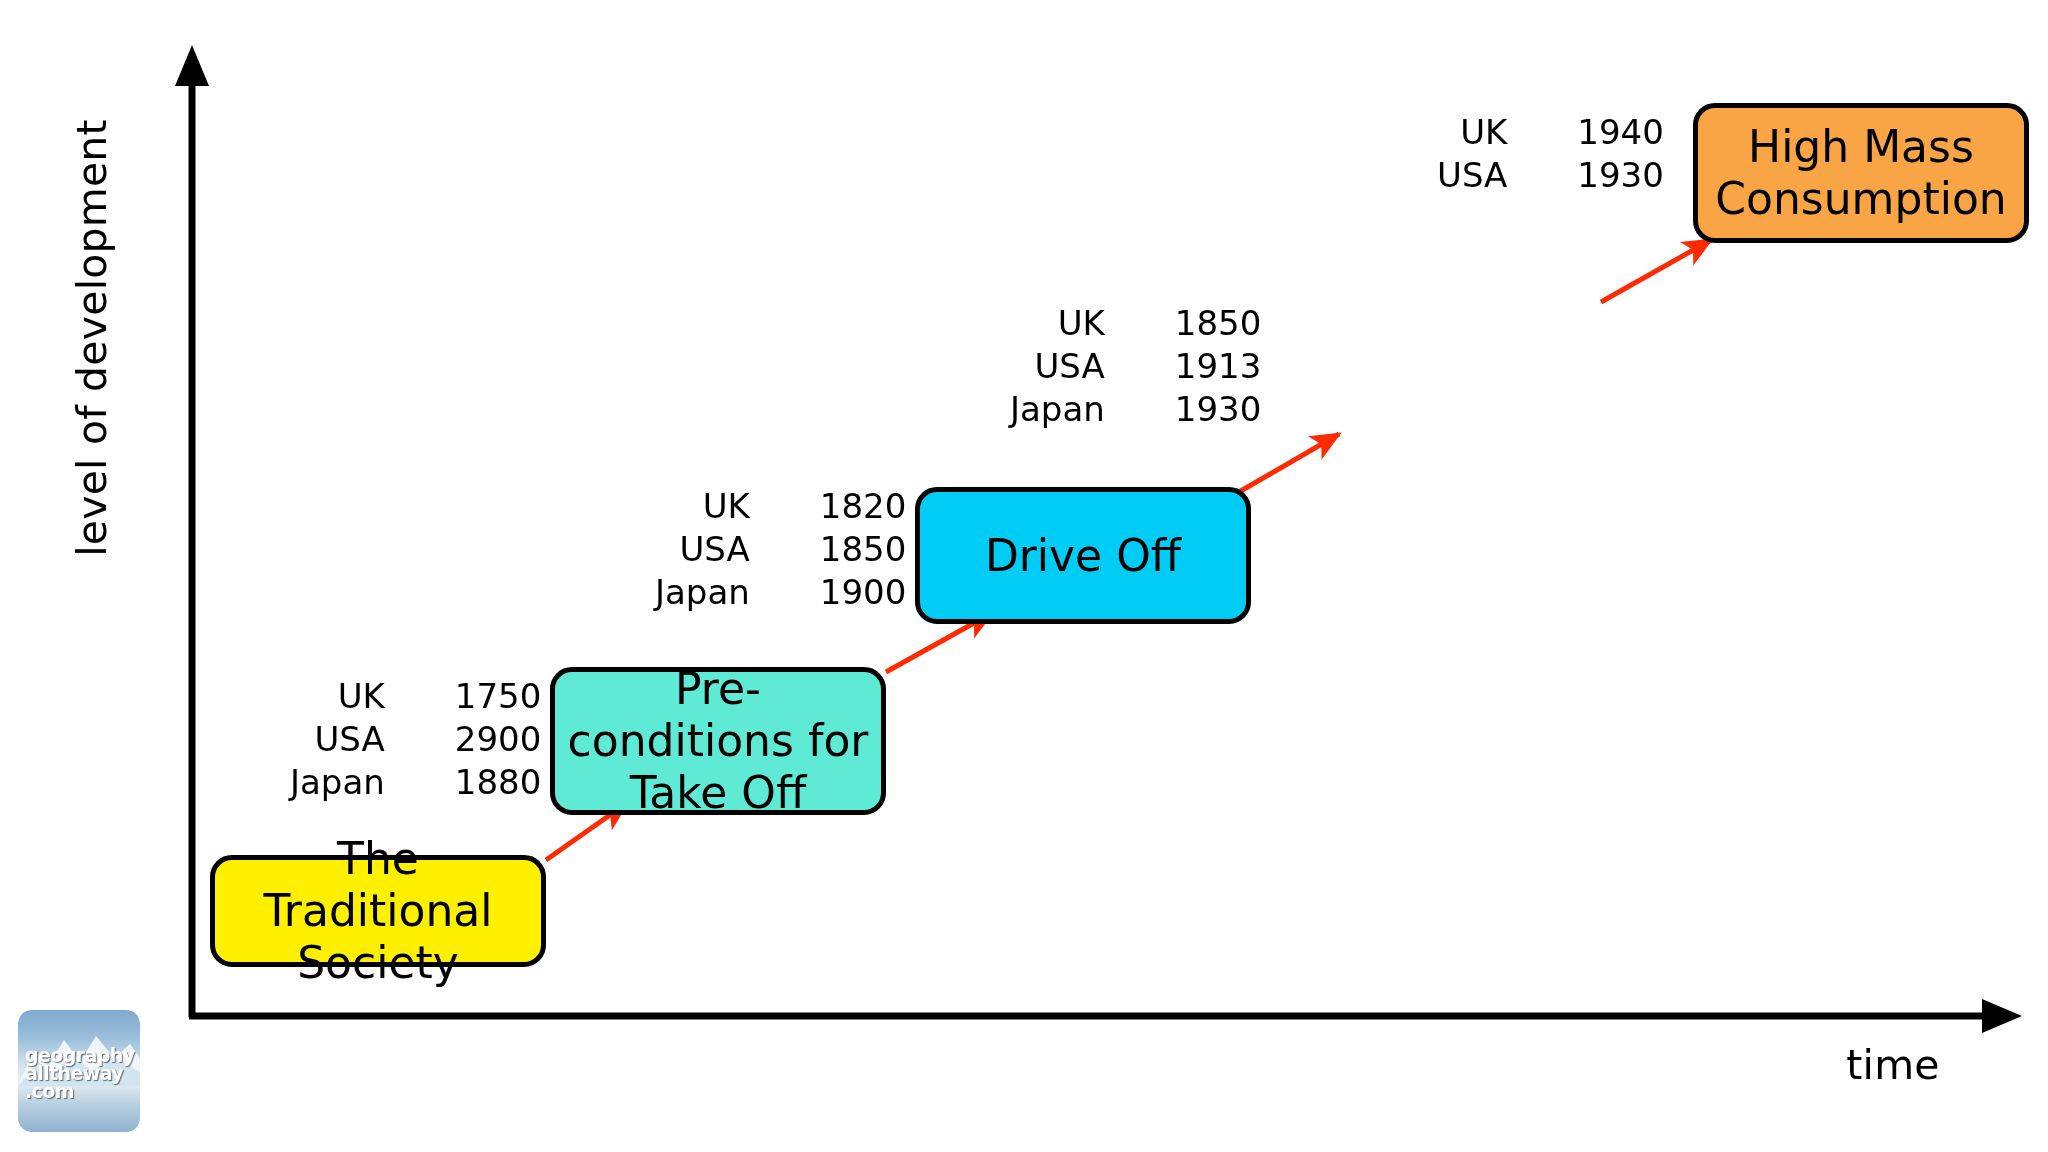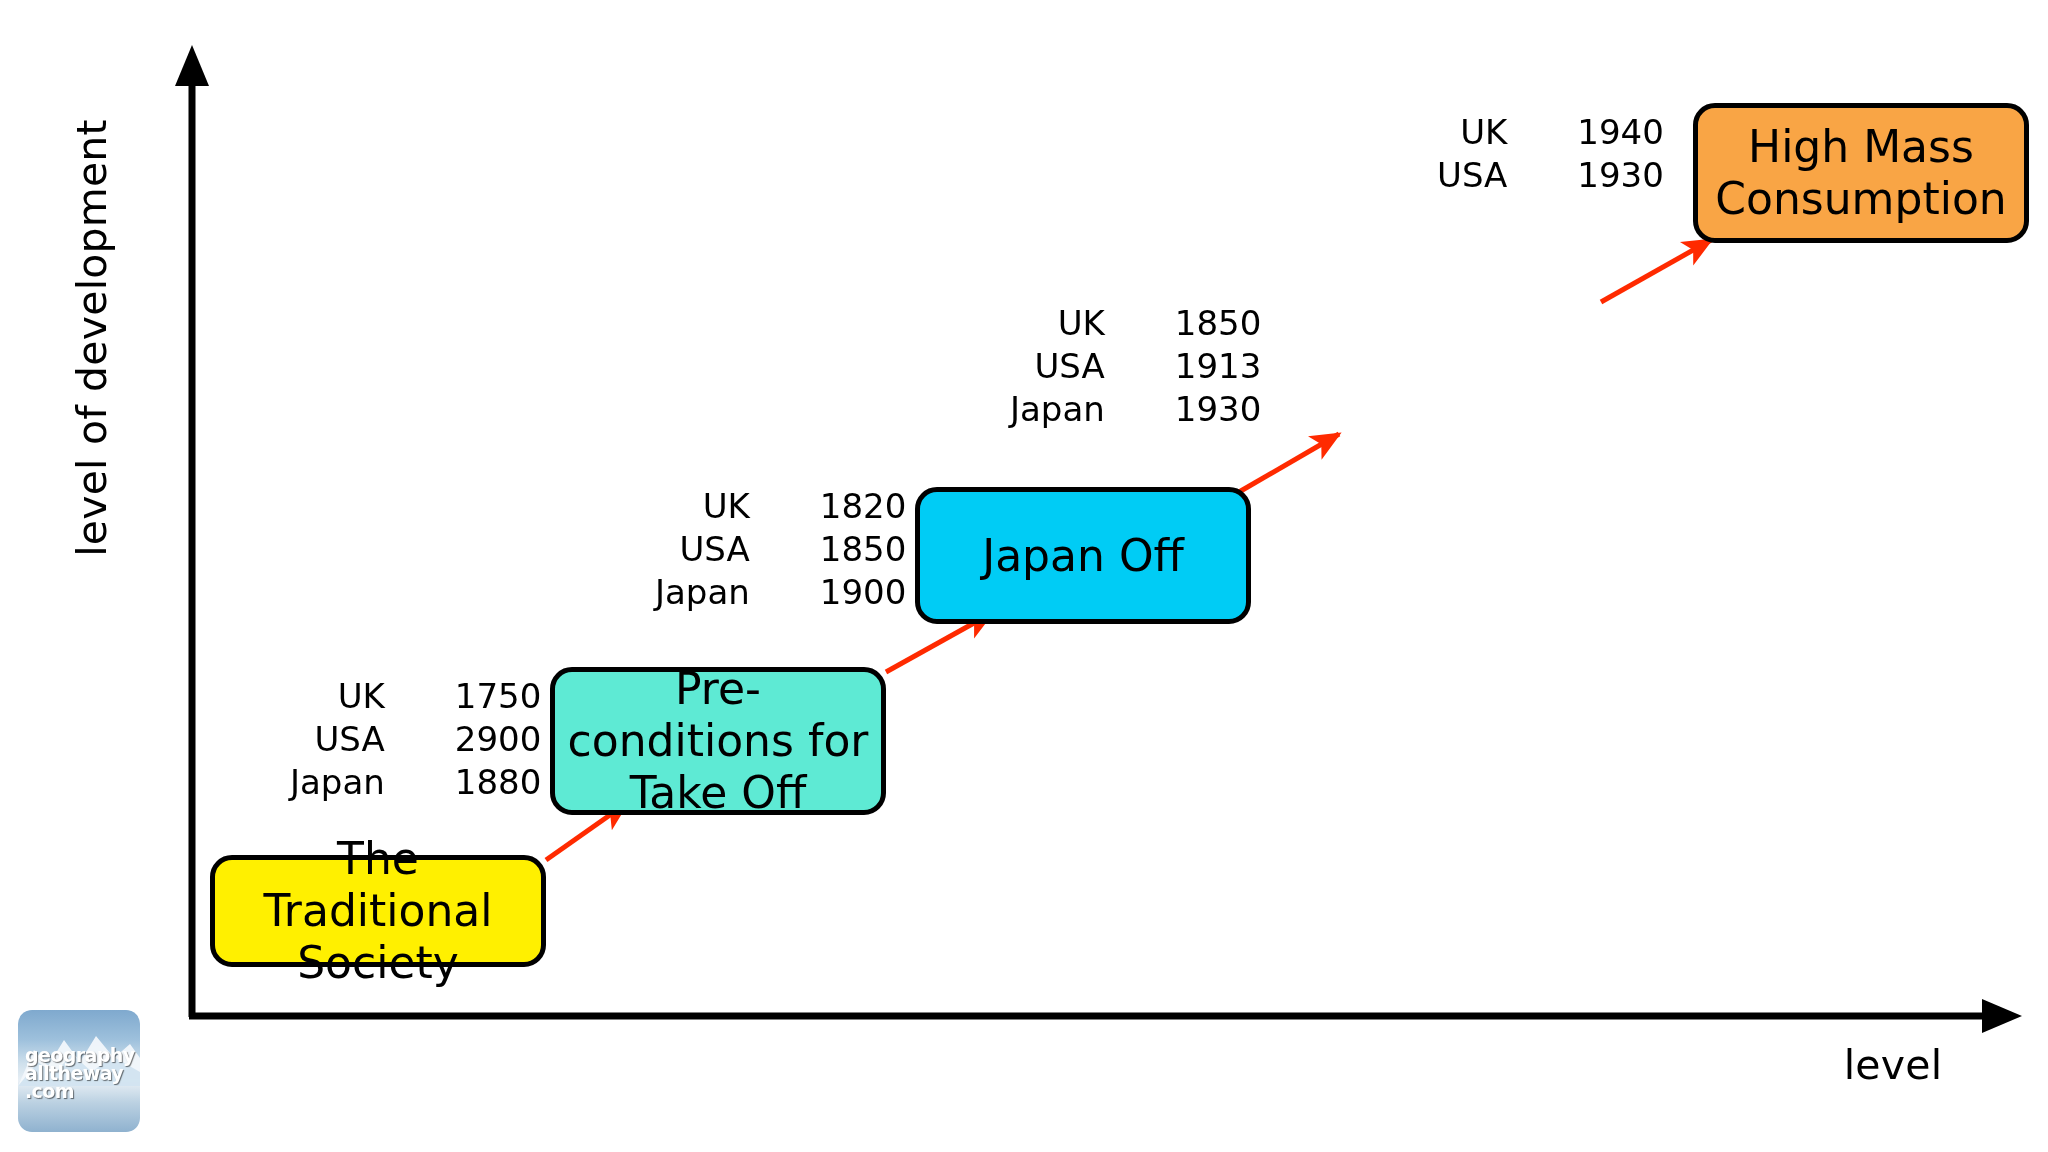--- a/index.html
+++ b/index.html
@@ -168,21 +168,21 @@
   <svg id="axes-svg" viewBox="0 0 2048 1152">
 
     <line x1="192" y1="70" x2="192" y2="1017" stroke="#000000" stroke-width="7"></line>
     <polygon points="192,45 175,86 209,86" fill="#000000"></polygon>
 
     <line x1="189" y1="1016" x2="1995" y2="1016" stroke="#000000" stroke-width="7"></line>
     <polygon points="2022,1016 1982,999 1982,1033" fill="#000000"></polygon>
   </svg>
 
   <div class="axis-label" id="y-axis-label">level of development</div>
-  <div class="axis-label" id="x-axis-label">level</div>
+  <div class="axis-label" id="x-axis-label">time</div>
 
   <svg id="arrows-svg" viewBox="0 0 2048 1152">
     <defs>
       <marker id="ah" markerWidth="7" markerHeight="7" refX="5.6" refY="3.1" orient="auto" markerUnits="strokeWidth">
         <path d="M0,0.4 L6.2,3.1 L0,5.8 L1.5,3.1 Z" fill="#FF2A00"></path>
       </marker>
     </defs>
     <line x1="546" y1="860" x2="627" y2="803" stroke="#FF2A00" stroke-width="5" marker-end="url(#ah)"></line>
     <line x1="886" y1="672" x2="992" y2="613" stroke="#FF2A00" stroke-width="5" marker-end="url(#ah)"></line>
     <line x1="1239" y1="492" x2="1339" y2="434" stroke="#FF2A00" stroke-width="5" marker-end="url(#ah)"></line>
@@ -220,21 +220,21 @@
     <span class="country">UK</span>
     <span class="year">1940</span>
     <span class="country">USA</span>
     <span class="year">1930</span>
   </div>
 
   <div class="stage-box" id="box-traditional">The Traditional Society</div>
 
   <div class="stage-box" id="box-preconditions">Pre-conditions for Take Off</div>
 
-  <div class="stage-box" id="box-takeoff">Japan Off</div>
+  <div class="stage-box" id="box-takeoff">Drive Off</div>
 
 
   <div class="stage-box" id="box-consumption">High Mass Consumption</div>
 
   <div id="logo">
     <div id="logo-photo">
       <svg id="logo-peaks" viewBox="0 0 122 58" preserveAspectRatio="none">
         <polygon points="0,58 16,22 30,38 46,12 62,34 78,8 96,30 112,16 122,30 122,58" fill="#F2F7FB" opacity="0.95"></polygon>
         <polygon points="0,58 20,34 36,46 54,26 74,44 94,28 122,44 122,58" fill="#CFE2EF" opacity="0.9"></polygon>
       </svg>

